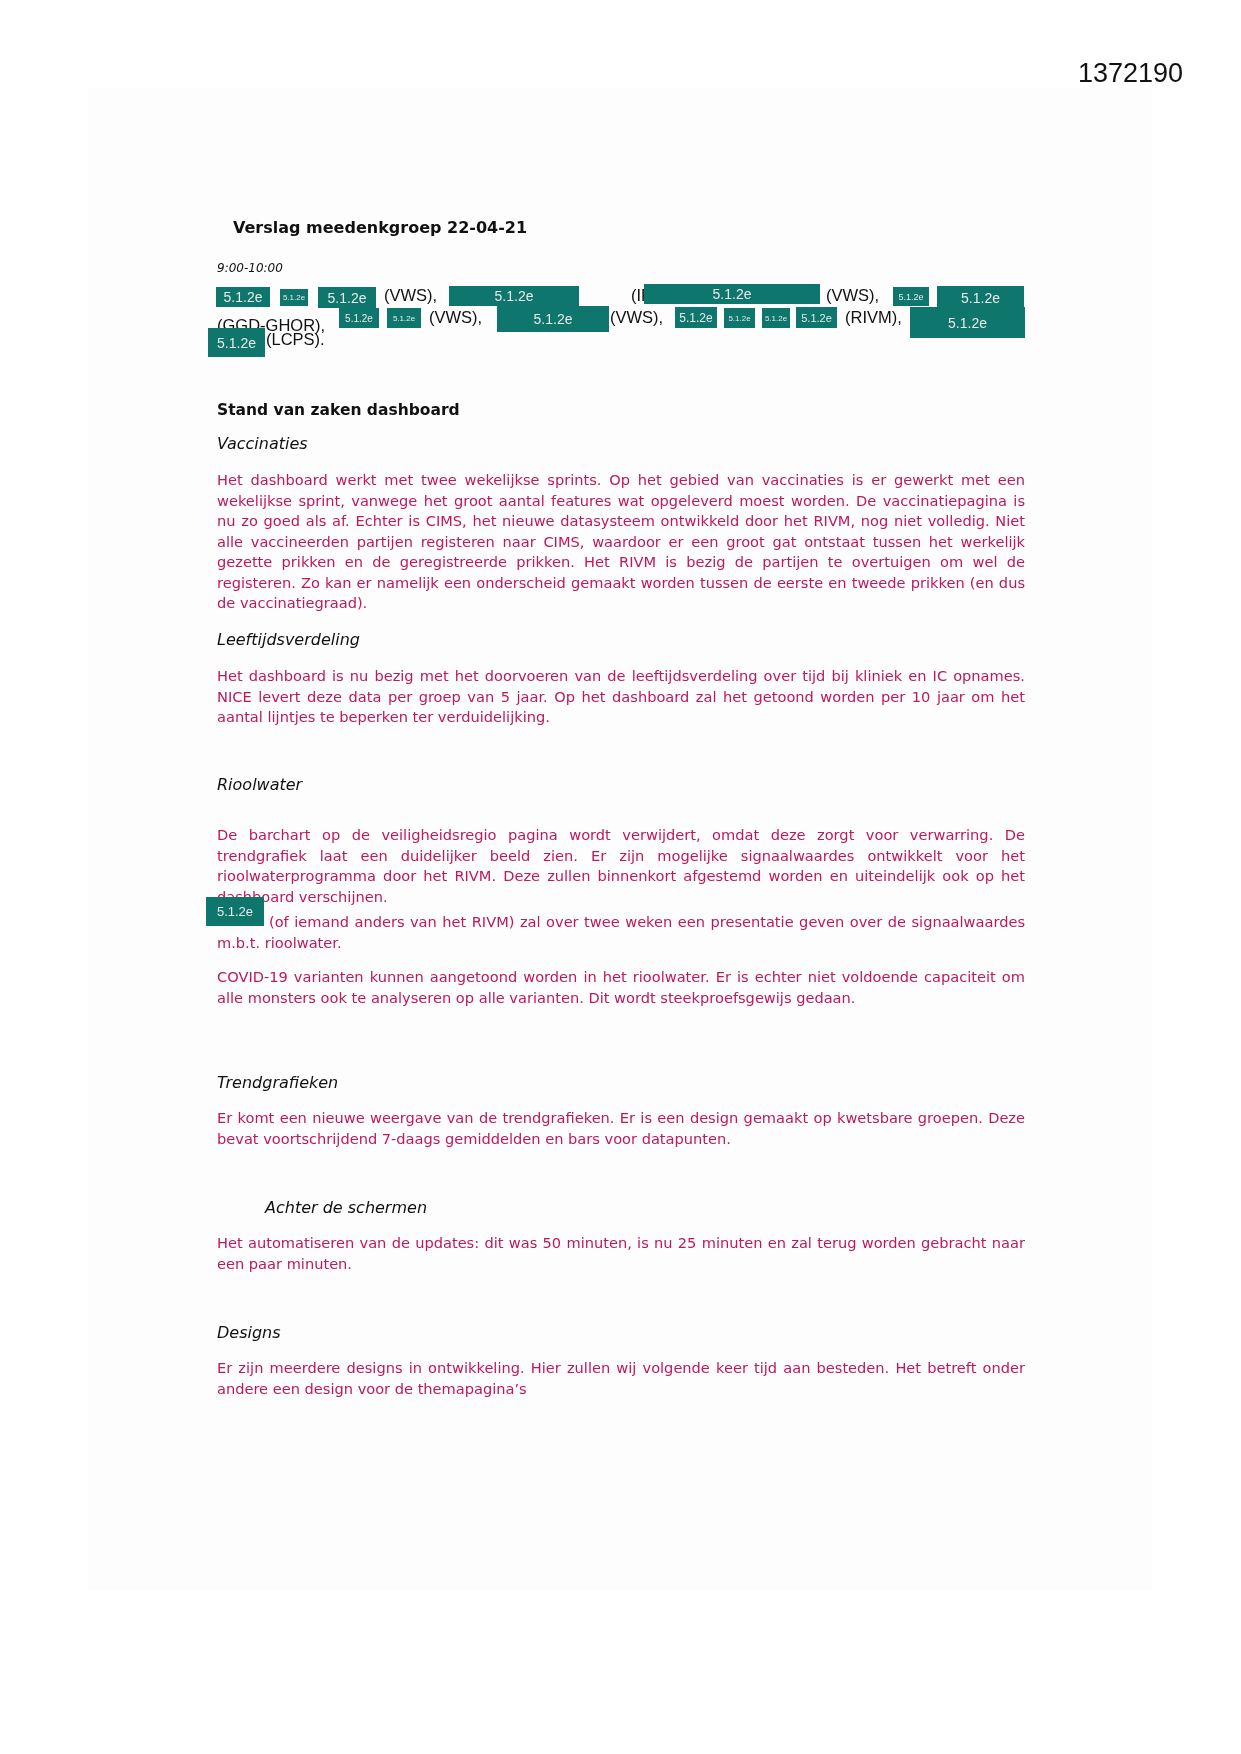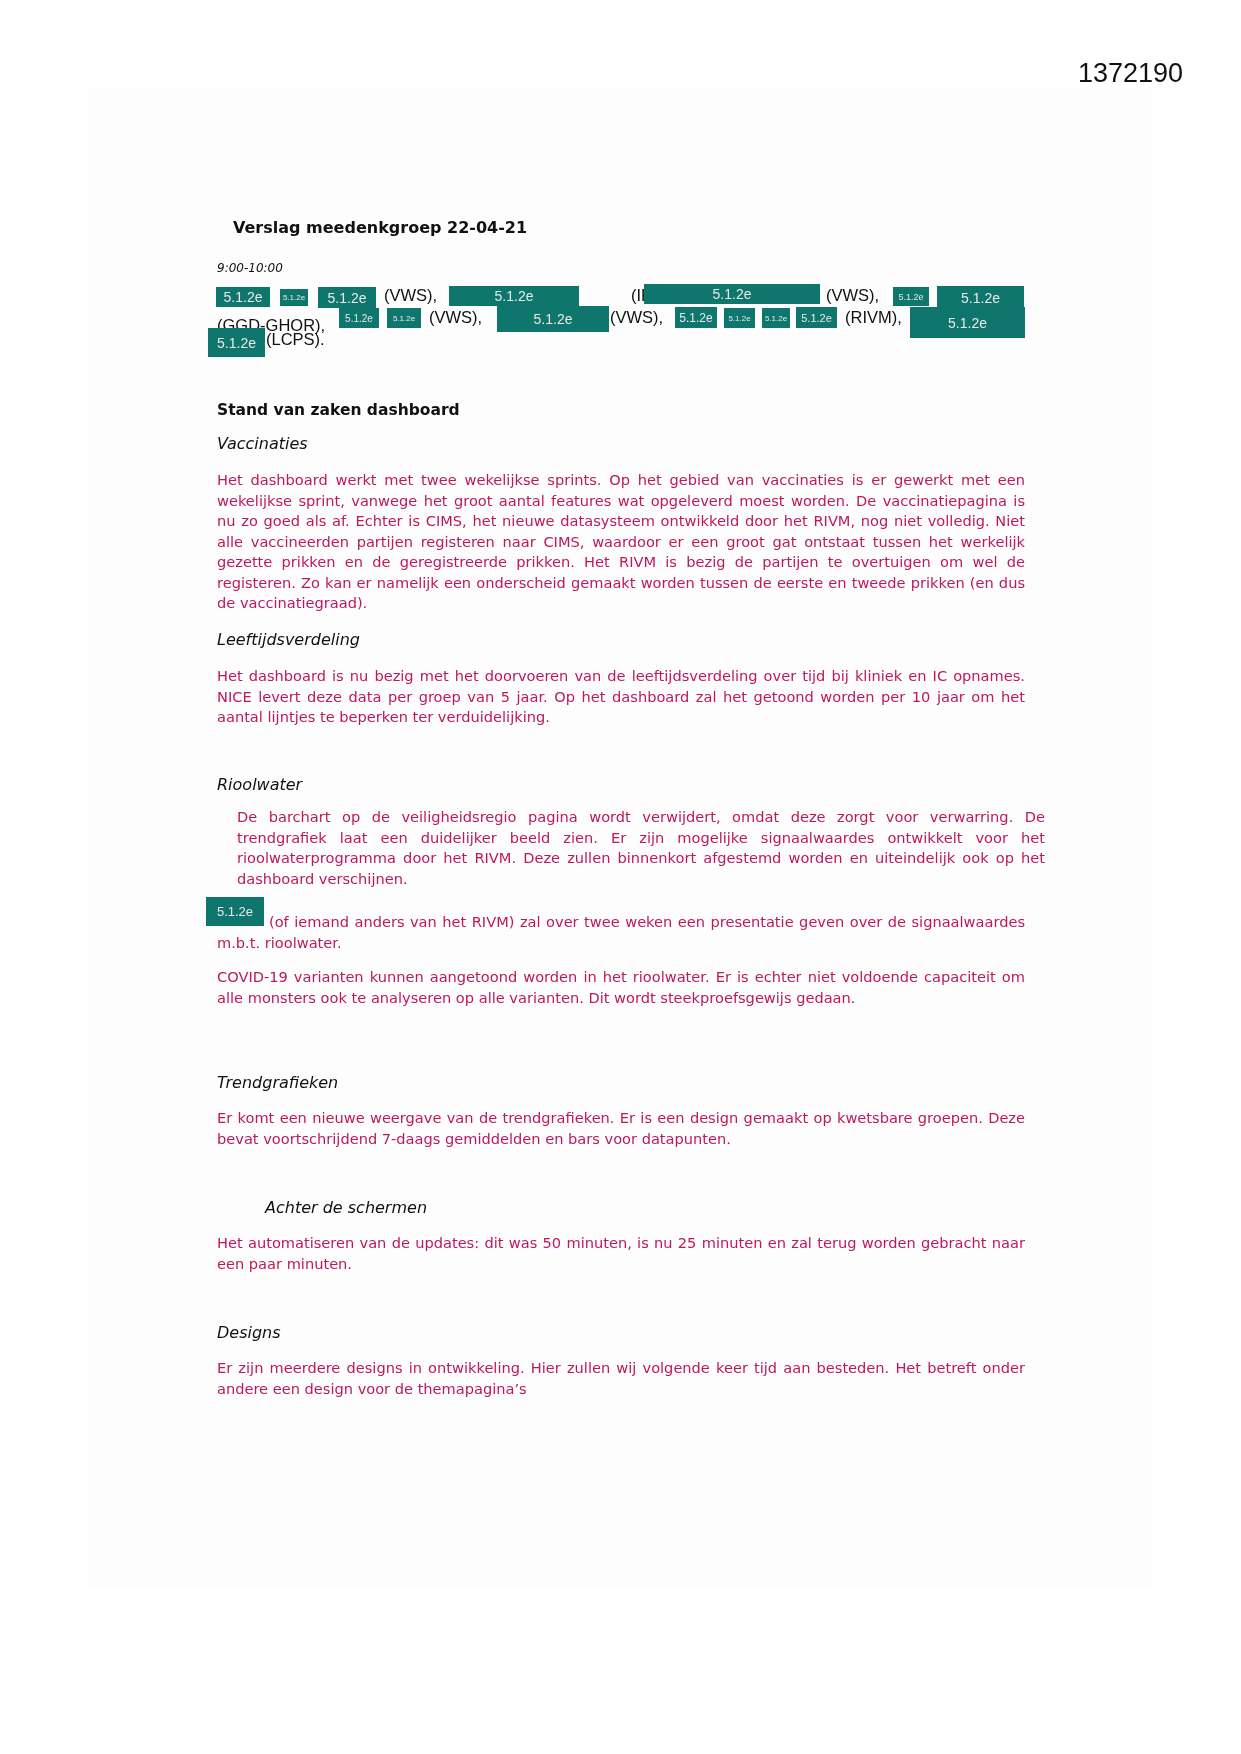--- a/index.html
+++ b/index.html
@@ -76,21 +76,21 @@
 
 <div class="abs h2">Stand van zaken dashboard</div>
 
 <div class="h3" style="top:434px;">Vaccinaties</div>
 <div class="p" style="top:470px;">Het dashboard werkt met twee wekelijkse sprints. Op het gebied van vaccinaties is er gewerkt met een wekelijkse sprint, vanwege het groot aantal features wat opgeleverd moest worden. De vaccinatiepagina is nu zo goed als af. Echter is CIMS, het nieuwe datasysteem ontwikkeld door het RIVM, nog niet volledig. Niet alle vaccineerden partijen registeren naar CIMS, waardoor er een groot gat ontstaat tussen het werkelijk gezette prikken en de geregistreerde prikken. Het RIVM is bezig de partijen te overtuigen om wel de registeren. Zo kan er namelijk een onderscheid gemaakt worden tussen de eerste en tweede prikken (en dus de vaccinatiegraad).</div>
 
 <div class="h3" style="top:630px;">Leeftijdsverdeling</div>
 <div class="p" style="top:666px;">Het dashboard is nu bezig met het doorvoeren van de leeftijdsverdeling over tijd bij kliniek en IC opnames. NICE levert deze data  per groep van 5 jaar. Op het dashboard zal het getoond worden per 10 jaar om het aantal lijntjes te beperken ter verduidelijking.</div>
 
 <div class="h3" style="top:775px;">Rioolwater</div>
-<div class="p" style="top:807px;margin-left:20px;">De barchart op de veiligheidsregio pagina wordt verwijdert, omdat deze zorgt voor verwarring. De trendgrafiek laat een duidelijker beeld zien. Er zijn mogelijke signaalwaardes ontwikkelt voor het rioolwaterprogramma door het RIVM. Deze zullen binnenkort afgestemd worden en uiteindelijk ook op het dashboard verschijnen.</div>
+<div class="p" style="top:825px;">De barchart op de veiligheidsregio pagina wordt verwijdert, omdat deze zorgt voor verwarring. De trendgrafiek laat een duidelijker beeld zien. Er zijn mogelijke signaalwaardes ontwikkelt voor het rioolwaterprogramma door het RIVM. Deze zullen binnenkort afgestemd worden en uiteindelijk ook op het dashboard verschijnen.</div>
 <div class="red" style="left:206px;top:897px;width:58px;height:29px;font-size:13px;">5.1.2e</div>
 <div class="p inline-red" style="top:912px;">(of iemand anders van het RIVM) zal over twee weken een presentatie geven over de signaalwaardes m.b.t. rioolwater.</div>
 <div class="p" style="top:967px;">COVID-19 varianten kunnen aangetoond worden in het rioolwater. Er is echter niet voldoende capaciteit om alle monsters ook te analyseren op alle varianten. Dit wordt steekproefsgewijs gedaan.</div>
 
 <div class="h3" style="top:1073px;">Trendgrafieken</div>
 <div class="p" style="top:1108px;">Er komt een nieuwe weergave van de trendgrafieken. Er is een design gemaakt op kwetsbare groepen. Deze bevat voortschrijdend 7-daags gemiddelden en bars voor datapunten.</div>
 
 <div class="h3" style="top:1198px;margin-left:48px;">Achter de schermen</div>
 <div class="p" style="top:1233px;">Het automatiseren van de updates: dit was 50 minuten, is nu 25 minuten en zal terug worden gebracht naar een paar minuten.</div>
 

